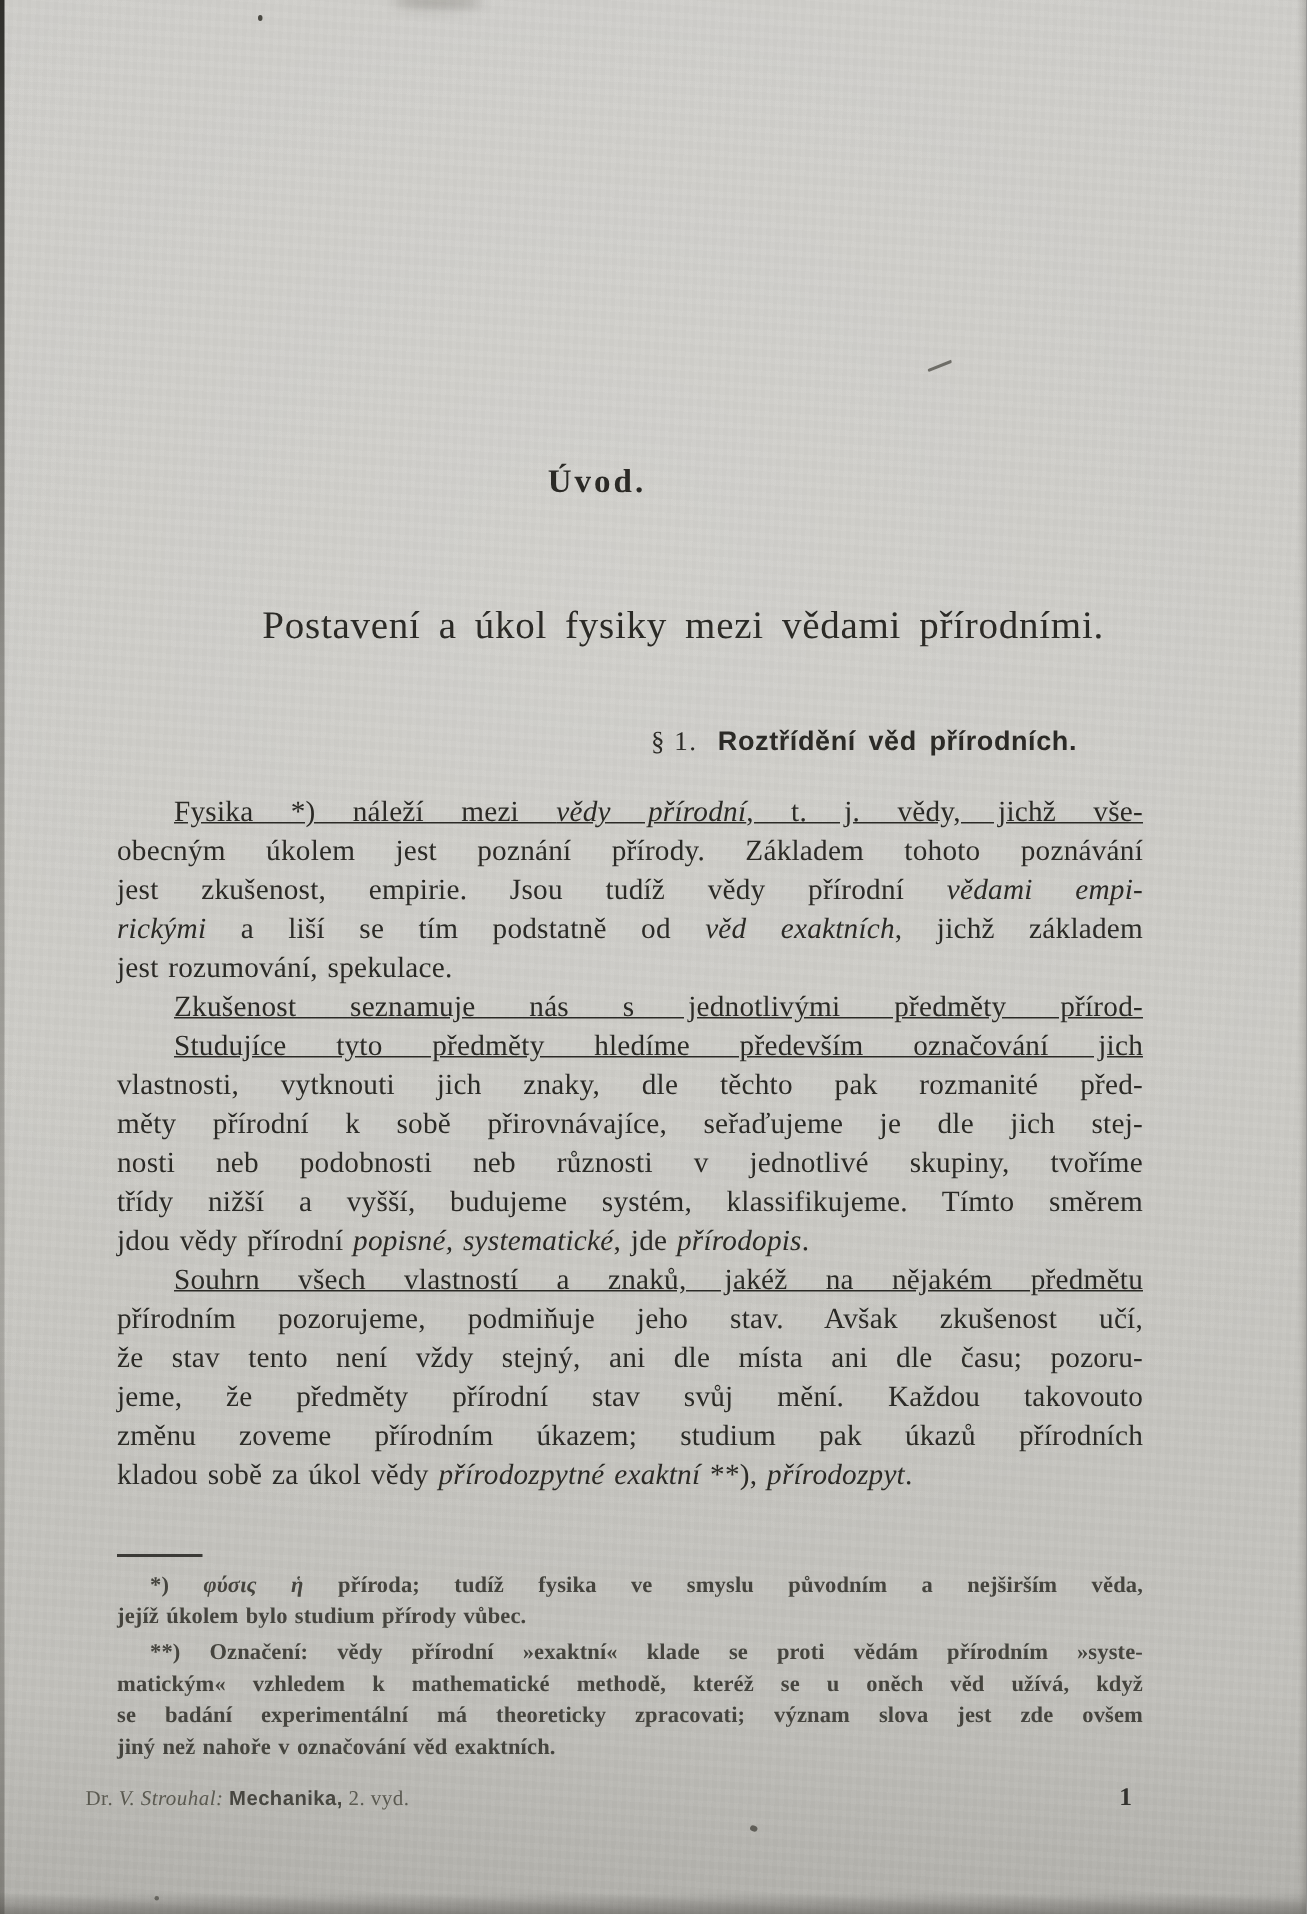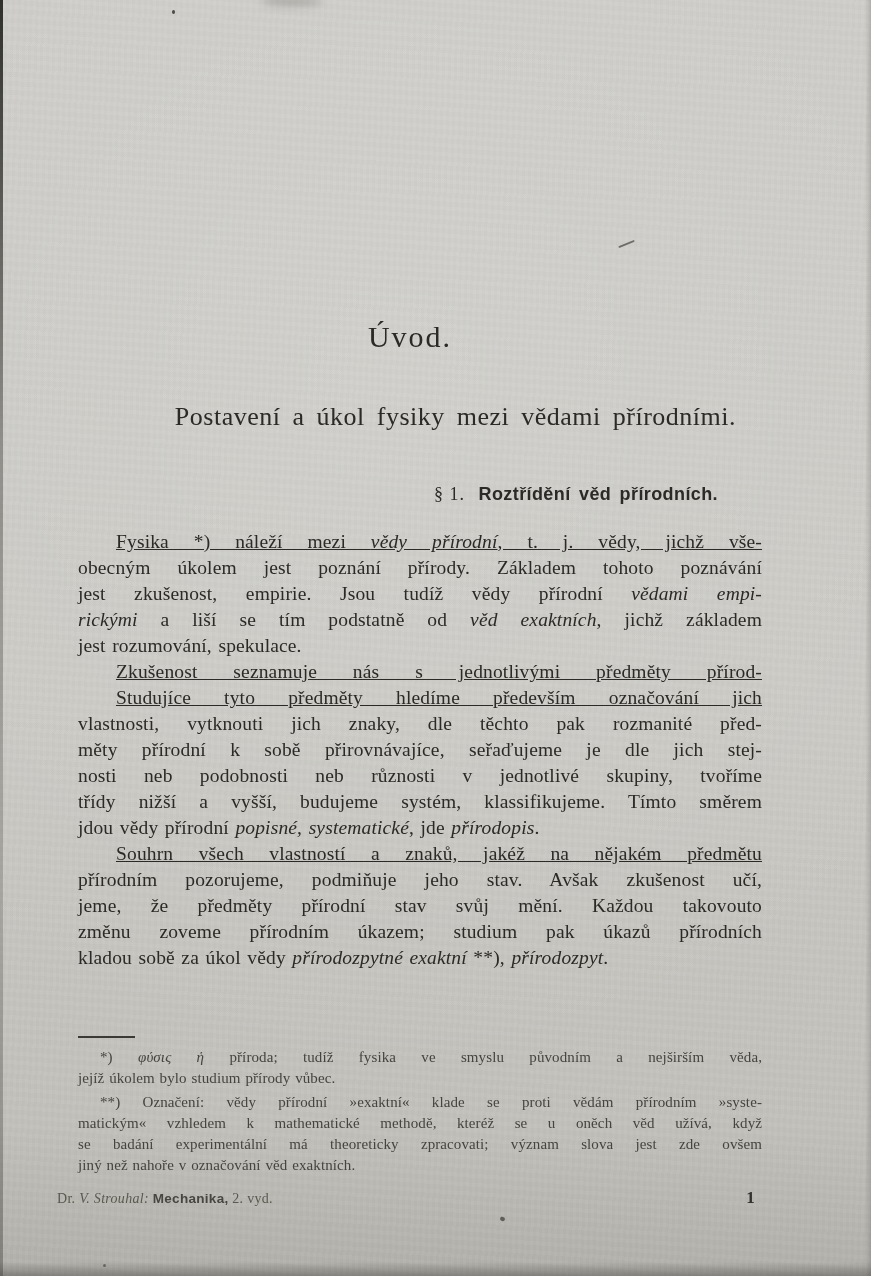--- a/index.html
+++ b/index.html
@@ -37,22 +37,22 @@
   .edge-right{
     position:absolute;right:0;top:0;width:6px;height:100%;
     background:linear-gradient(270deg, rgba(90,88,82,0.25), rgba(0,0,0,0));
   }
   .smudge-top{
     position:absolute;left:262px;top:-4px;width:60px;height:10px;border-radius:50%;
     background:rgba(70,68,60,0.25);filter:blur(4px);
   }
 
   h1.title{
-    position:absolute;left:78px;width:640px;top:310px;margin:12px;
-    text-align:center;font-size:30px;font-weight:normal;letter-spacing:2px;line-height:1;
+    position:absolute;left:78px;width:640px;top:310px;margin:0;
+    text-align:center;font-size:22px;font-weight:bold;letter-spacing:2px;line-height:1;
   }
   .subtitle{
     position:absolute;left:60px;width:676px;top:403px;
     text-align:right;font-size:26px;letter-spacing:0.5px;word-spacing:5px;line-height:1.1;
   }
   .section-heading{
     position:absolute;left:78px;width:640px;top:485px;
     text-align:right;font-size:18px;line-height:1.1;
   }
   .section-heading .prefix{font-family:"Liberation Serif","DejaVu Serif",serif;font-weight:normal;letter-spacing:1px;}
@@ -72,20 +72,21 @@
   .bd{font-weight:bold;}
 
   .fn-rule{
     position:absolute;left:78px;top:1036px;width:57px;height:0;
     border-top:2px solid #3b3a36;
   }
   .footnotes{
     position:absolute;left:78px;top:1047px;width:684px;
     font-size:15px;line-height:21px;letter-spacing:0.1px;word-spacing:1px;
     color:var(--ink-soft);
+    font-weight:bold;
   }
   .footnotes .para{margin-bottom:3px;}
   .footnotes .line.first{text-indent:22px;}
 
   .footer{
     position:absolute;left:57px;top:1188px;width:706px;
     display:flex;justify-content:space-between;align-items:baseline;
     font-size:14px;color:var(--ink-faded);letter-spacing:0.3px;
   }
   .footer .cite .bd{font-family:"Liberation Sans","DejaVu Sans",sans-serif;font-size:13.5px;color:#474640;margin-top:37px;}
@@ -139,20 +140,21 @@
         <div class="line first"><span>Studujíce tyto předměty hledíme především označování jich</span></div>
         <div class="line"><span>vlastnosti, vytknouti jich znaky, dle těchto pak rozmanité před-</span></div>
         <div class="line"><span>měty přírodní k sobě přirovnávajíce, seřaďujeme je dle jich stej-</span></div>
         <div class="line"><span>nosti neb podobnosti neb různosti v jednotlivé skupiny, tvoříme</span></div>
         <div class="line"><span>třídy nižší a vyšší, budujeme systém, klassifikujeme. Tímto směrem</span></div>
         <div class="line last"><span>jdou vědy přírodní </span><span class="it">popisné, systematické</span><span>, jde </span><span class="it">přírodopis</span><span>.</span></div>
       </div>
       <div class="para">
         <div class="line first"><span>Souhrn všech vlastností a znaků, jakéž na nějakém předmětu</span></div>
         <div class="line"><span>přírodním pozorujeme, podmiňuje jeho stav. Avšak zkušenost učí,</span></div>
+        <div class="line"><span>že stav tento není vždy stejný, ani dle místa ani dle času; pozoru-</span></div>
         <div class="line"><span>jeme, že předměty přírodní stav svůj mění. Každou takovouto</span></div>
         <div class="line"><span>změnu zoveme přírodním úkazem; studium pak úkazů přírodních</span></div>
         <div class="line last"><span>kladou sobě za úkol vědy </span><span class="it">přírodozpytné exaktní</span><span> **), </span><span class="it">přírodozpyt</span><span>.</span></div>
       </div>
     </div>
 
   <div class="fn-rule"></div>
 
   <div class="footnotes" id="footnotes">
       <div class="para">

